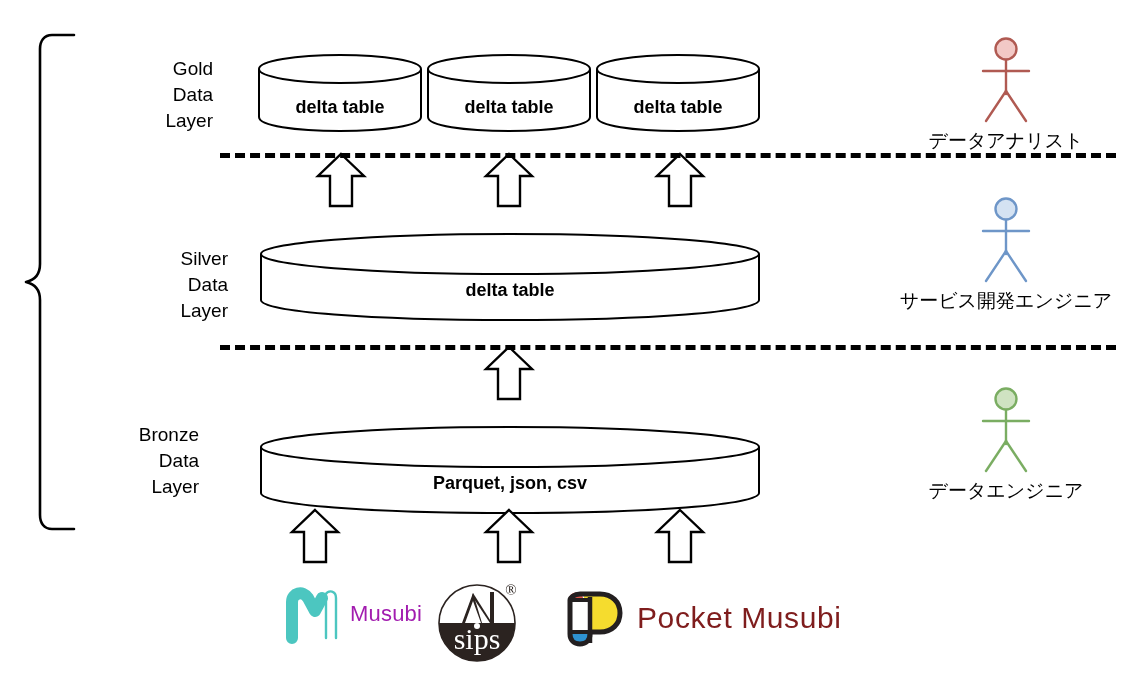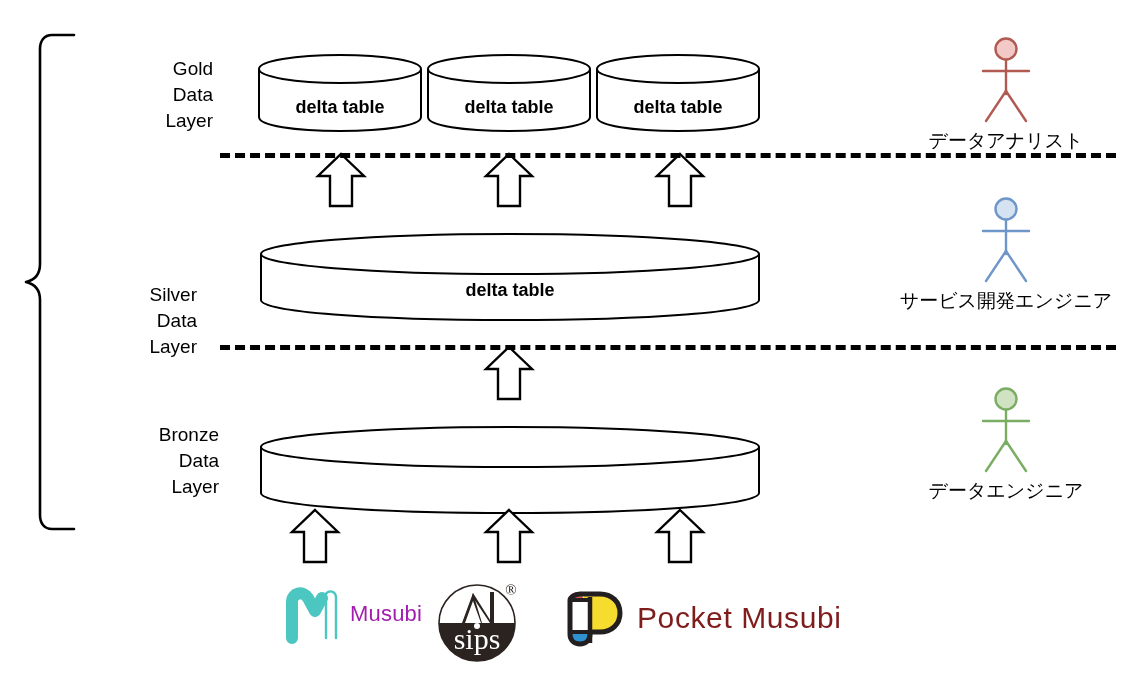--- a/index.html
+++ b/index.html
@@ -144,21 +144,21 @@
     </svg>
   </div>
   <div class="abs arrow" style="left:655px; top:152px;">
     <svg width="50" height="56" viewBox="0 0 50 56">
       <path d="M25,2 L48,24 L36,24 L36,54 L14,54 L14,24 L2,24 Z" fill="#ffffff" stroke="#000000" stroke-width="2.4" stroke-linejoin="miter"></path>
     </svg>
   </div>
 
   <div class="abs dashline" style="left:220px; top:153px; width:896px;"></div>
 
-  <div class="abs layer-label" style="left:47px; top:246px;margin-top:36px;">Silver
+  <div class="abs layer-label" style="left:78px; top:246px;">Silver
 Data
 Layer</div>
 
   <div class="cyl" style="left:259px; top:232px; width:502px; height:92px;">
     <svg width="502" height="92" viewBox="0 0 502 92">
       <path d="M2,22 L2,68 C2,80 114,88 251,88 C388,88 500,80 500,68 L500,22" fill="#ffffff" stroke="#000000" stroke-width="2"></path>
       <ellipse cx="251" cy="22" rx="249" ry="20" fill="#ffffff" stroke="#000000" stroke-width="2"></ellipse>
     </svg>
     <div class="cyl-label" style="top:48px;">delta table</div>
   </div>
@@ -175,29 +175,30 @@
       <line x1="35" y1="24" x2="35" y2="58" stroke="#6e96c8" stroke-width="2.4" stroke-linecap="round"></line>
       <line x1="12" y1="35" x2="58" y2="35" stroke="#6e96c8" stroke-width="2.4" stroke-linecap="round"></line>
       <line x1="35" y1="55" x2="15" y2="85" stroke="#6e96c8" stroke-width="2.4" stroke-linecap="round"></line>
       <line x1="35" y1="55" x2="55" y2="85" stroke="#6e96c8" stroke-width="2.4" stroke-linecap="round"></line>
     </svg>
     <div class="actor-label">サービス開発エンジニア</div>
   </div>
 
   <div class="abs dashline" style="left:220px; top:345px; width:896px;"></div>
 
-  <div class="abs layer-label" style="left:69px; top:422px;">Bronze
+  <div class="abs layer-label" style="left:49px; top:422px;">Bronze
 Data
 Layer</div>
 
   <div class="cyl" style="left:259px; top:425px; width:502px; height:92px;">
     <svg width="502" height="92" viewBox="0 0 502 92">
       <path d="M2,22 L2,68 C2,80 114,88 251,88 C388,88 500,80 500,68 L500,22" fill="#ffffff" stroke="#000000" stroke-width="2"></path>
       <ellipse cx="251" cy="22" rx="249" ry="20" fill="#ffffff" stroke="#000000" stroke-width="2"></ellipse>
     </svg>
+    <div class="cyl-label" style="top:48px;">Parquet, json, csv</div>
   </div>
 
   <div class="actor" style="left:866px; top:386px; width:280px;">
     <svg width="70" height="90" viewBox="0 0 70 90">
       <circle cx="35" cy="13" r="10.5" fill="#cfe3c2" stroke="#7aad62" stroke-width="2.4"></circle>
       <line x1="35" y1="24" x2="35" y2="58" stroke="#7aad62" stroke-width="2.4" stroke-linecap="round"></line>
       <line x1="12" y1="35" x2="58" y2="35" stroke="#7aad62" stroke-width="2.4" stroke-linecap="round"></line>
       <line x1="35" y1="55" x2="15" y2="85" stroke="#7aad62" stroke-width="2.4" stroke-linecap="round"></line>
       <line x1="35" y1="55" x2="55" y2="85" stroke="#7aad62" stroke-width="2.4" stroke-linecap="round"></line>
     </svg>

